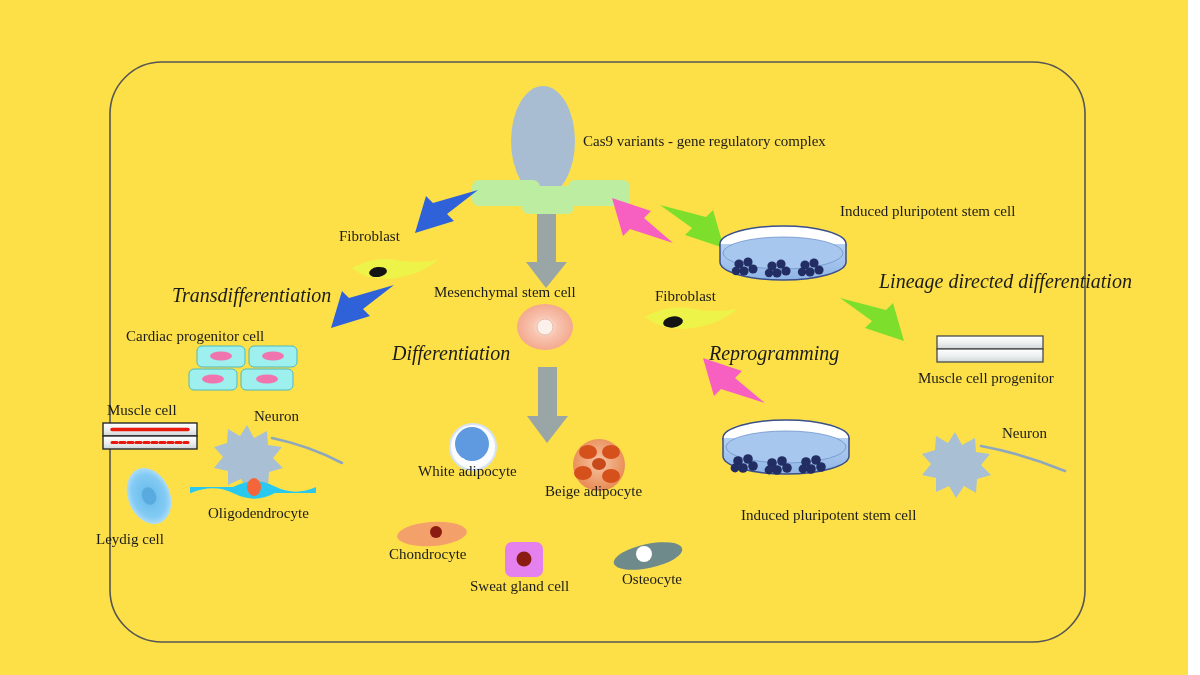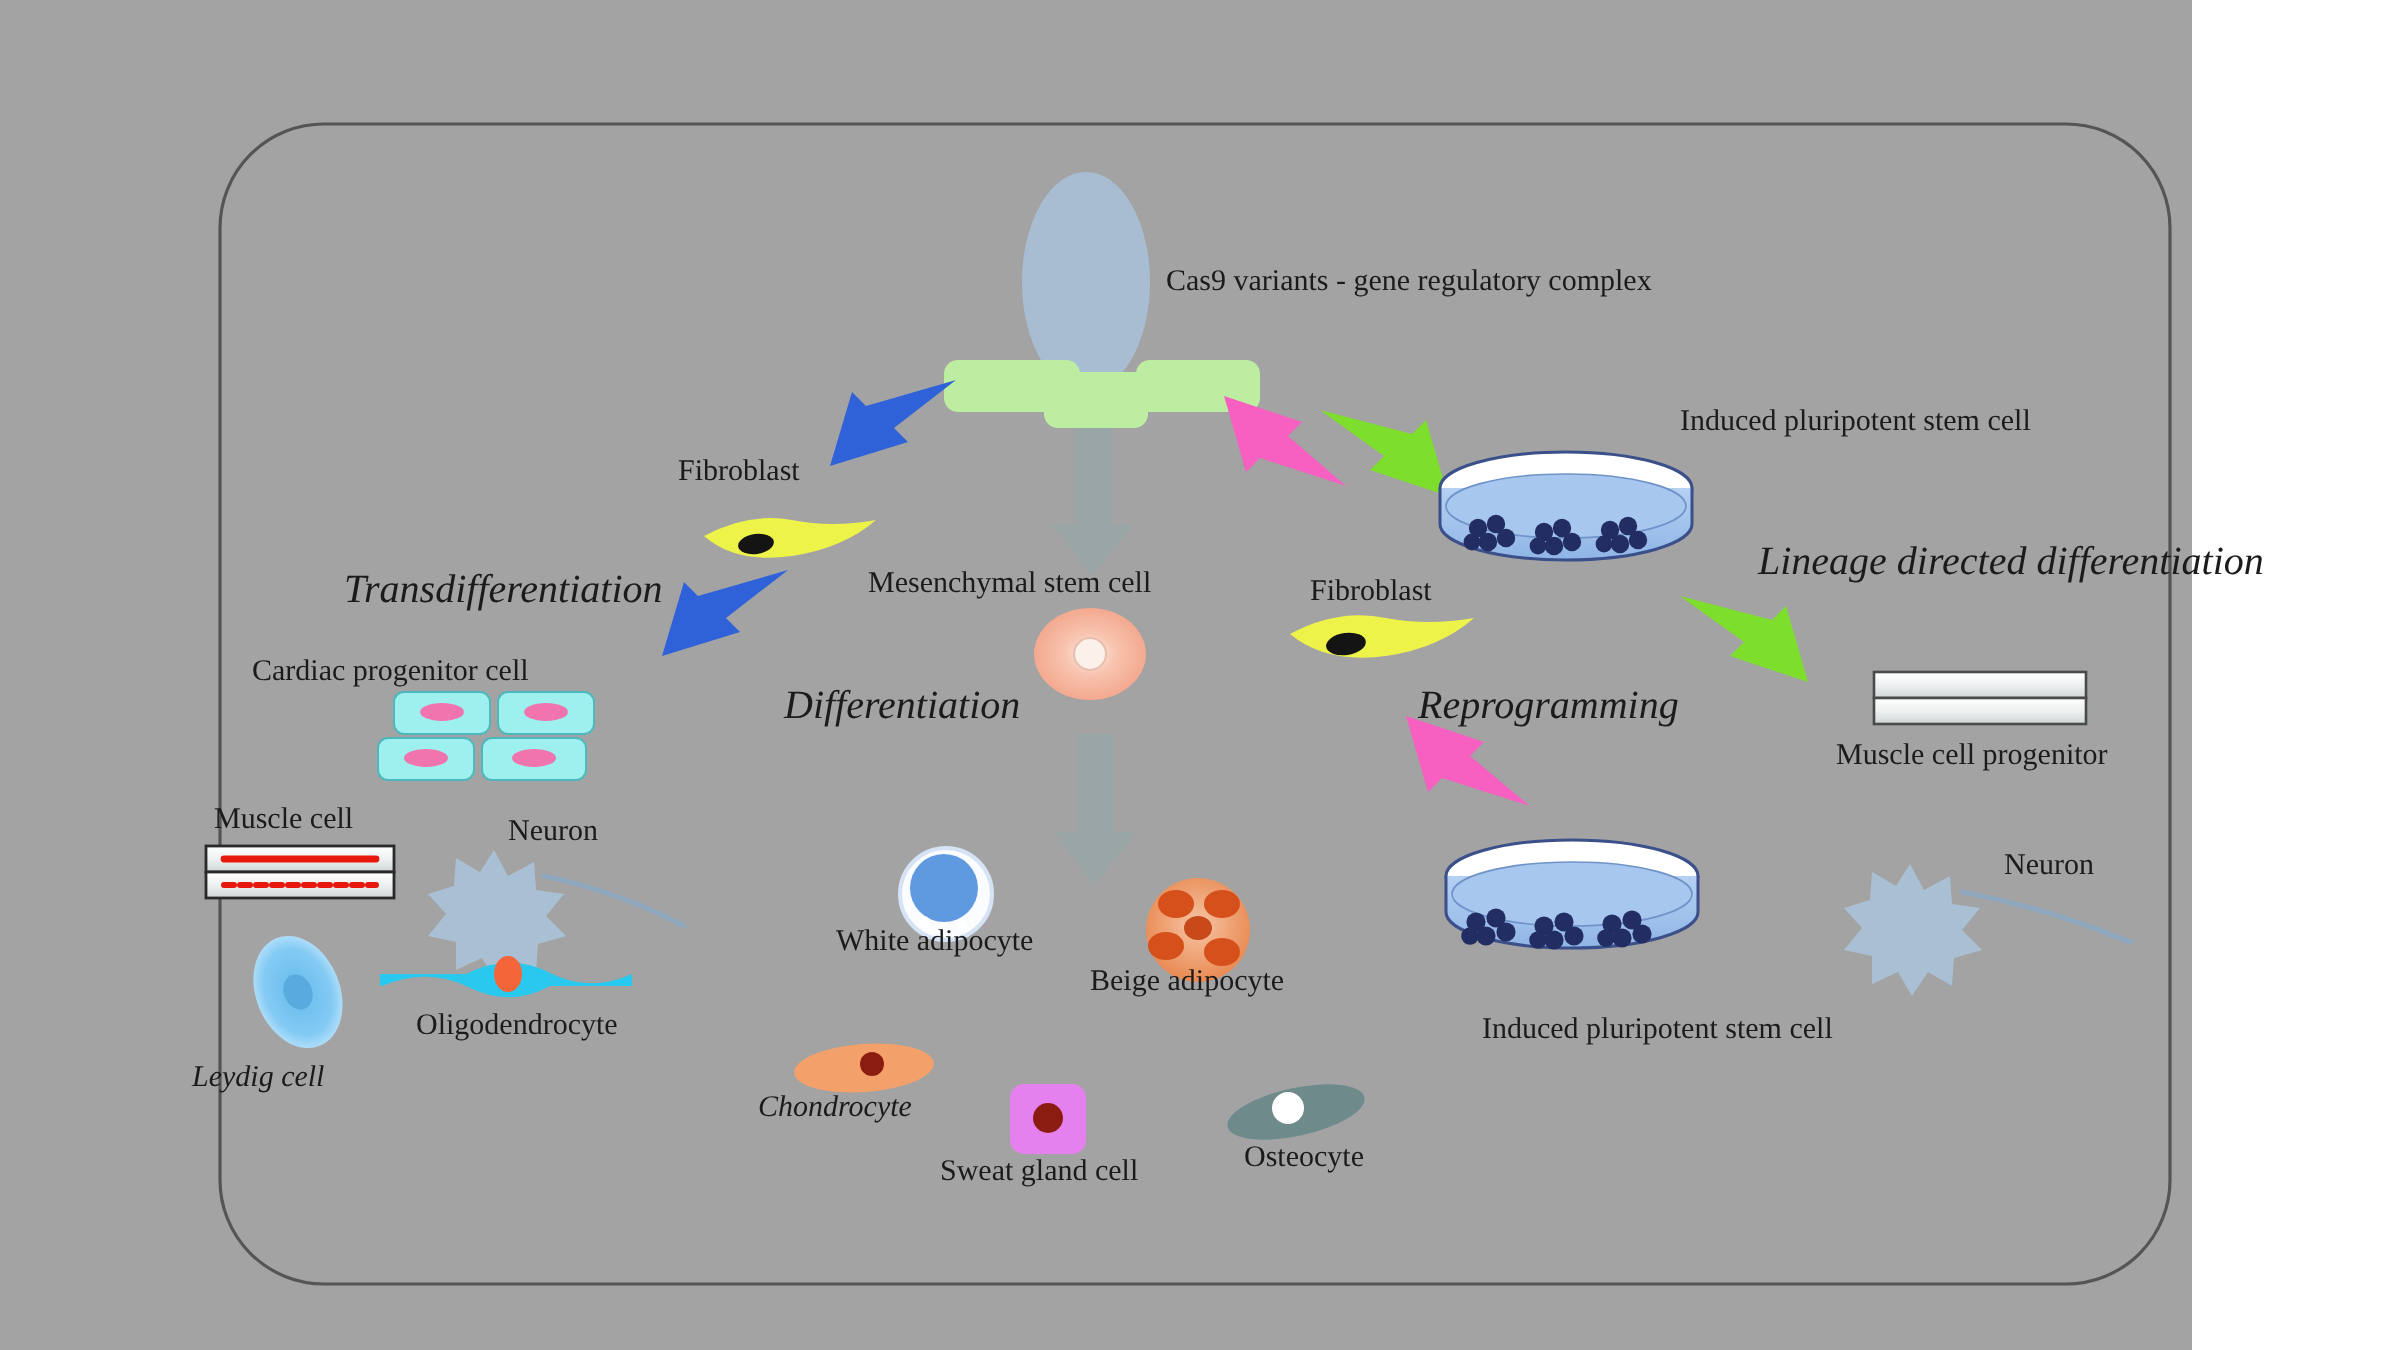--- a/index.html
+++ b/index.html
@@ -1,18 +1,18 @@
 <!DOCTYPE html>
 <html><head>
 <meta charset="utf-8">
 <style>
   html,body{margin:0;padding:0;background:#ffffff;}
   body{width:1200px;height:675px;overflow:hidden;
        font-family:"Liberation Serif", serif;}
-  #stage{position:relative;width:1096px;height:675px;background:#a3a3a3;}
+  #stage{position:relative;width:1188px;height:675px;background:#fde047;}
   svg{position:absolute;top:0;left:0;width:1200px;height:675px;}
   .lbl{position:absolute;color:#1b1b1b;font-size:15px;line-height:1.1;white-space:nowrap;}
   .ital{font-style:italic;font-size:20px;}
 </style>
 </head>
 <body>
 
 <div id="stage">
 
 <svg viewBox="0 0 1200 675">
@@ -226,31 +226,31 @@
 <div class="lbl ital" style="left:172px;top:284px;">Transdifferentiation</div>
 
 <div class="lbl" style="left:126px;top:328px;">Cardiac progenitor cell</div>
 
 <div class="lbl" style="left:107px;top:402px;">Muscle cell</div>
 
 <div class="lbl" style="left:254px;top:408px;">Neuron</div>
 
 <div class="lbl" style="left:208px;top:505px;">Oligodendrocyte</div>
 
-<div class="lbl" style="left:96px;top:531px;font-style:italic;">Leydig cell</div>
+<div class="lbl" style="left:96px;top:531px;">Leydig cell</div>
 
 <div class="lbl" style="left:434px;top:284px;">Mesenchymal stem cell</div>
 
 <div class="lbl ital" style="left:392px;top:342px;">Differentiation</div>
 
 <div class="lbl" style="left:418px;top:463px;">White adipocyte</div>
 
 <div class="lbl" style="left:545px;top:483px;">Beige adipocyte</div>
 
-<div class="lbl" style="left:379px;top:546px;font-style:italic;">Chondrocyte</div>
+<div class="lbl" style="left:389px;top:546px;">Chondrocyte</div>
 
 <div class="lbl" style="left:470px;top:578px;">Sweat gland cell</div>
 
 <div class="lbl" style="left:622px;top:571px;">Osteocyte</div>
 
 <div class="lbl" style="left:655px;top:288px;">Fibroblast</div>
 
 <div class="lbl ital" style="left:709px;top:342px;">Reprogramming</div>
 
 <div class="lbl" style="left:741px;top:507px;">Induced pluripotent stem cell</div>

